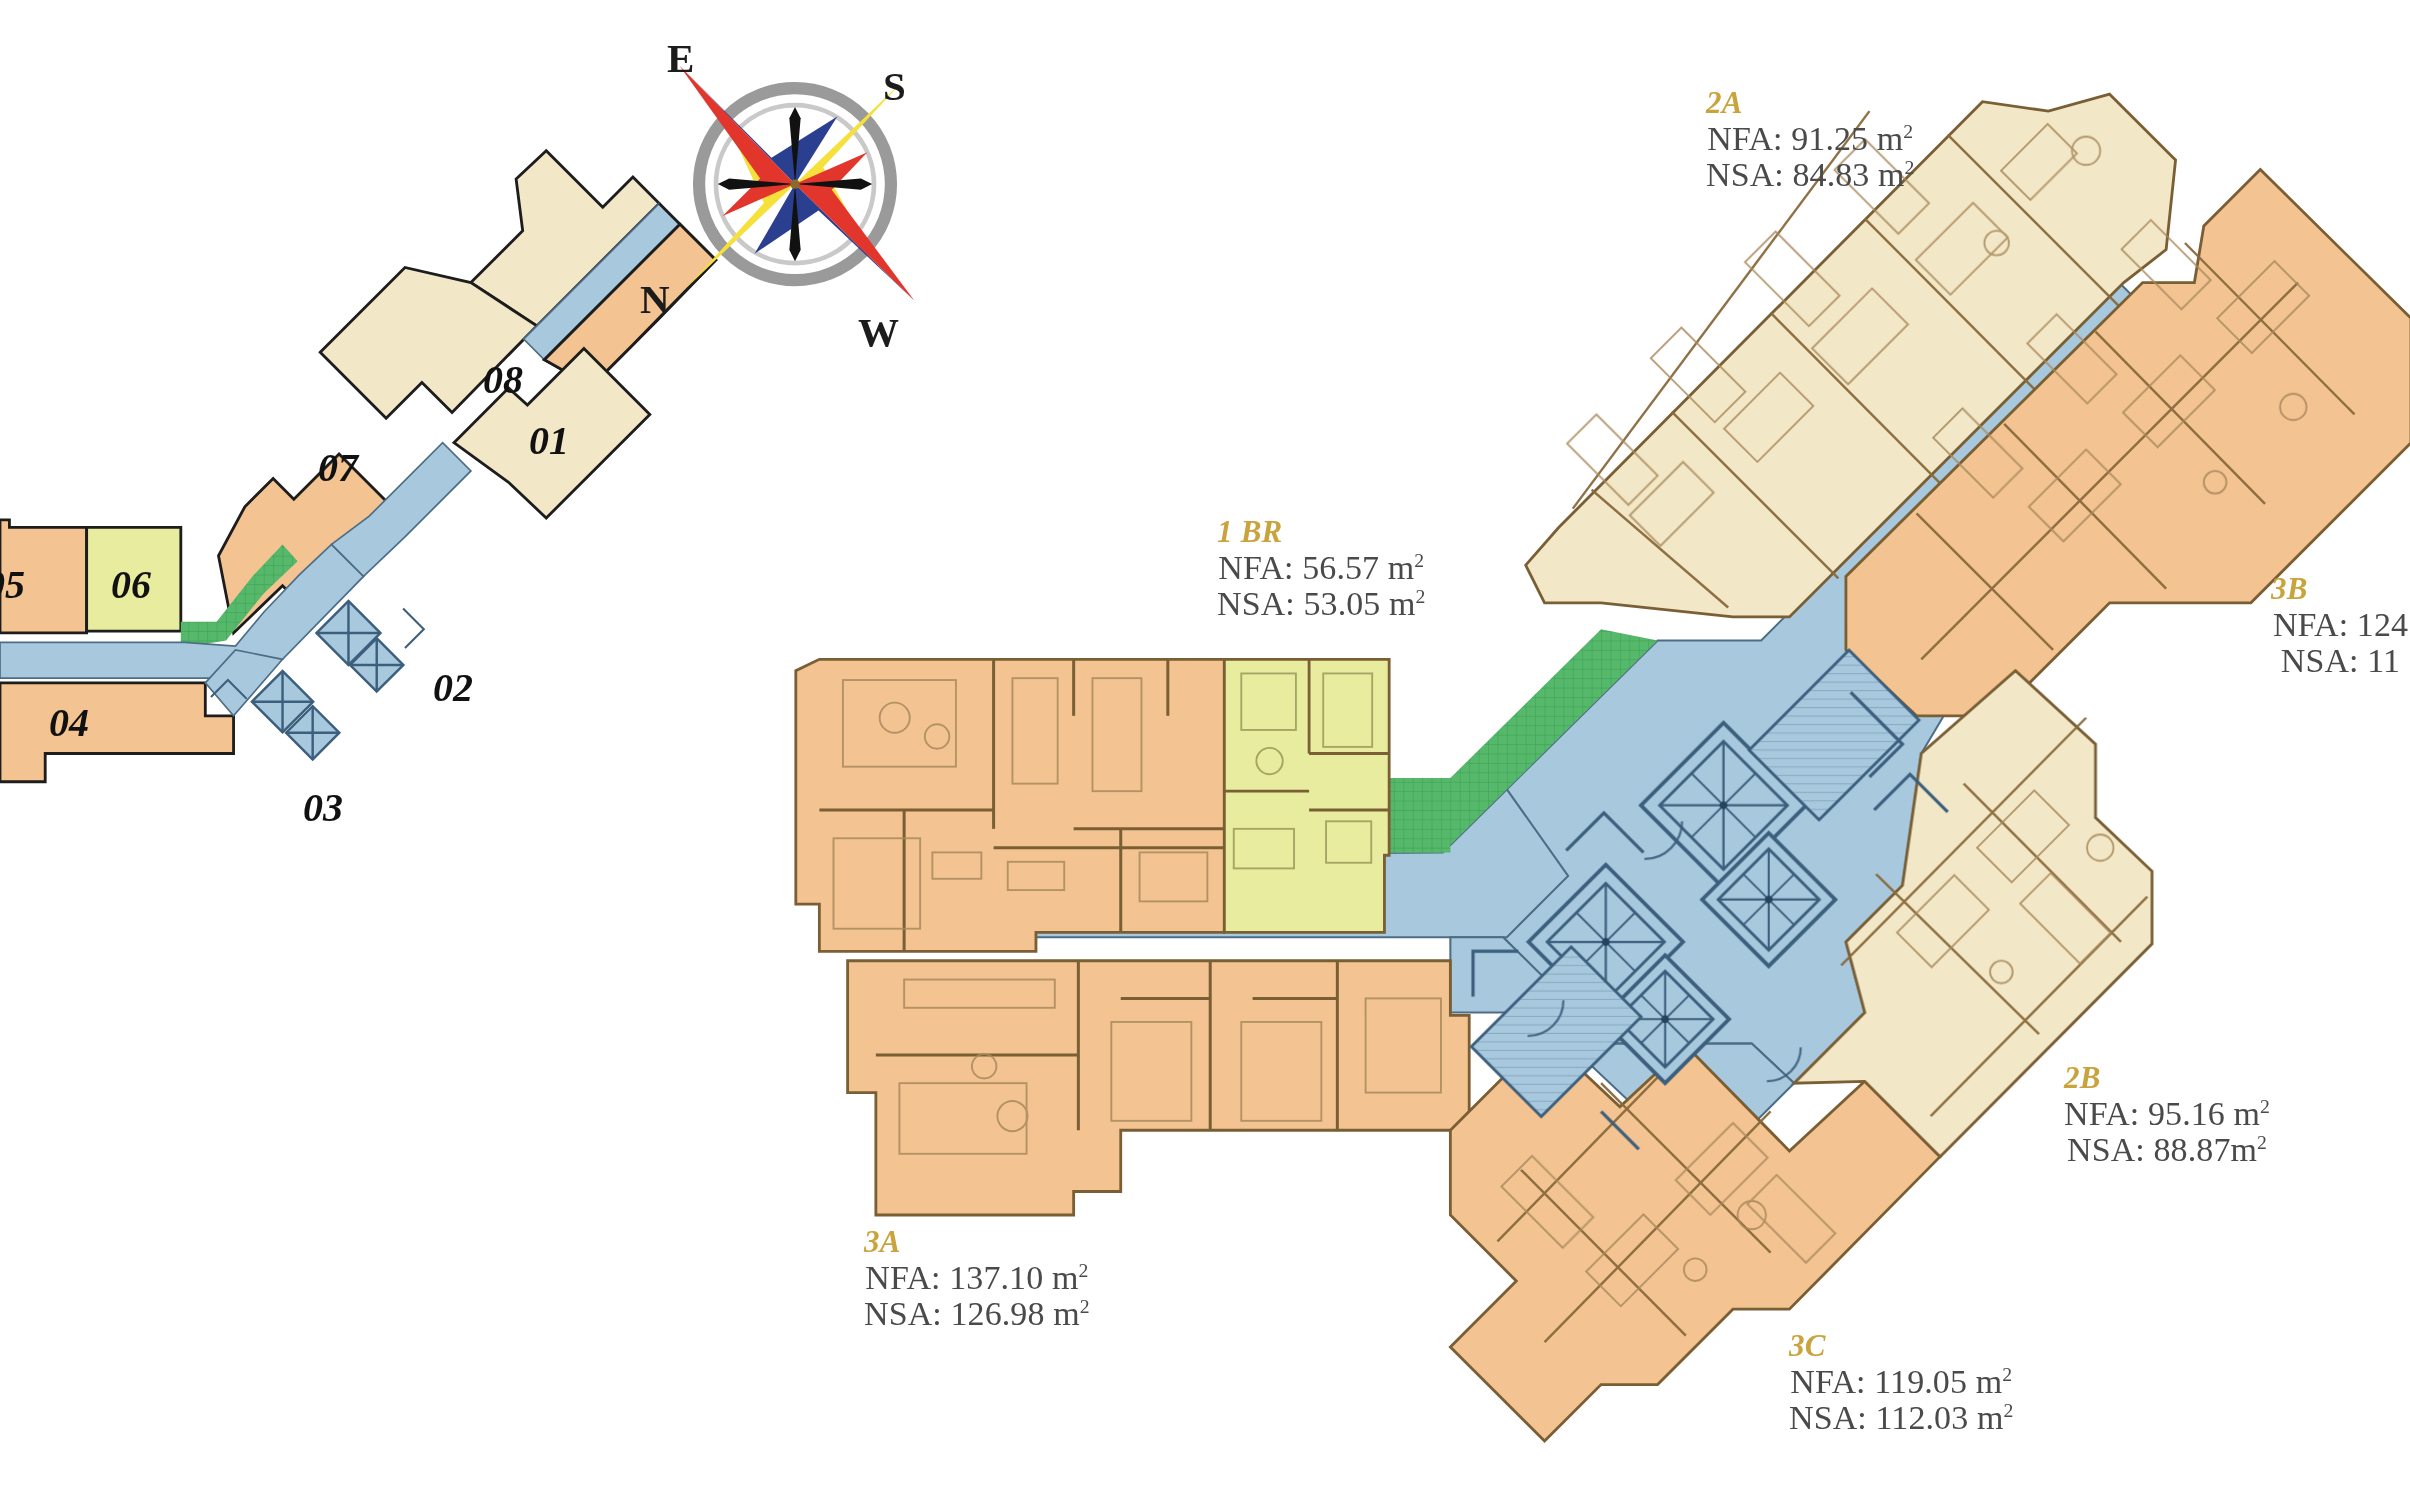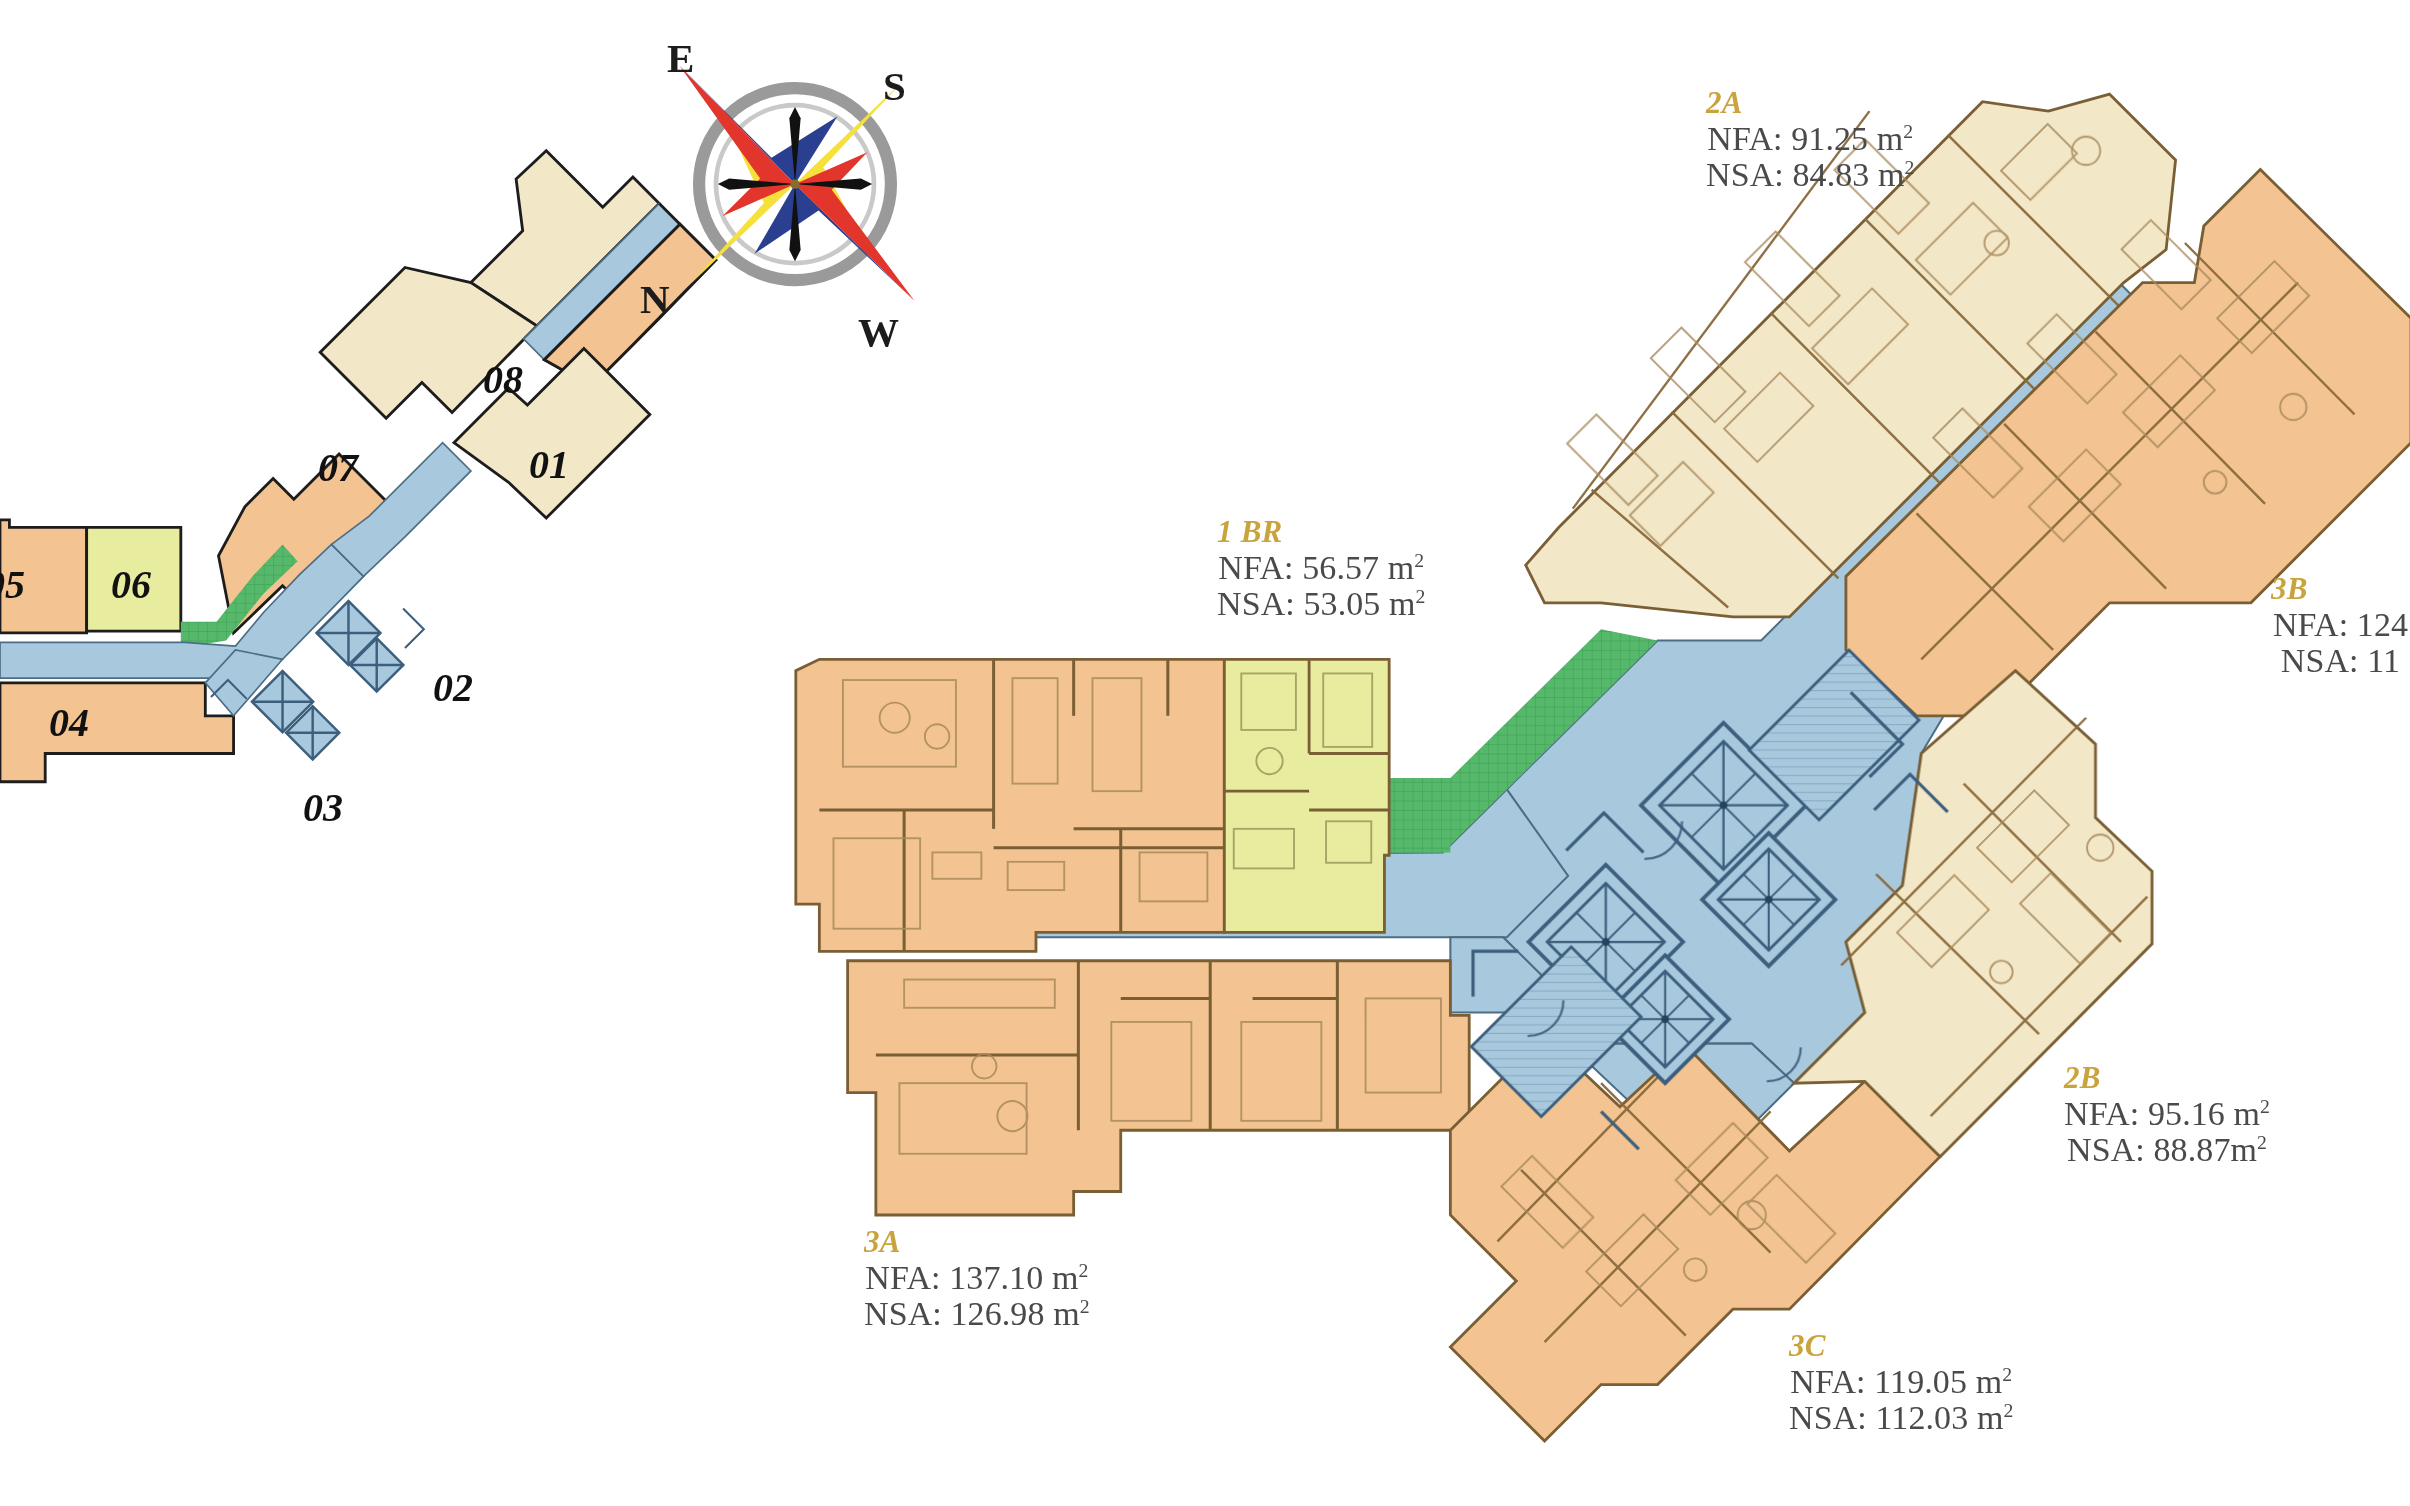--- a/index.html
+++ b/index.html
@@ -413,21 +413,21 @@
       <circle cx="185" cy="168" r="5" fill="#8a6b2a"></circle>
     </svg>
     <span class="dir dir-e">E</span>
     <span class="dir dir-s">S</span>
     <span class="dir dir-n">N</span>
     <span class="dir dir-w">W</span>
   </div>
 
   <span class="unitnum" style="left:454px; top:356px;margin-left:29px;">08</span>
   <span class="unitnum" style="left:318px; top:444px;font-family:Liberation Serif, serif;">07</span>
-  <span class="unitnum" style="left:529px; top:441px;">01</span>
+  <span class="unitnum" style="left:529px; top:417px;">01</span>
   <span class="unitnum" style="left:433px; top:664px;">02</span>
   <span class="unitnum" style="left:303px; top:784px;">03</span>
   <span class="unitnum" style="left:49px; top:699px;">04</span>
   <span class="unitnum" style="left:-15px; top:561px;">05</span>
   <span class="unitnum" style="left:111px; top:561px;">06</span>
 
   <div class="ann" style="left:1706px; top:87px;">
     <span class="code">2A</span>
     <span class="row"><span>NFA: 91.25 m</span><sup>2</sup></span>
     <span class="row"><span>NSA: 84.83 m</span><sup>2</sup></span>

